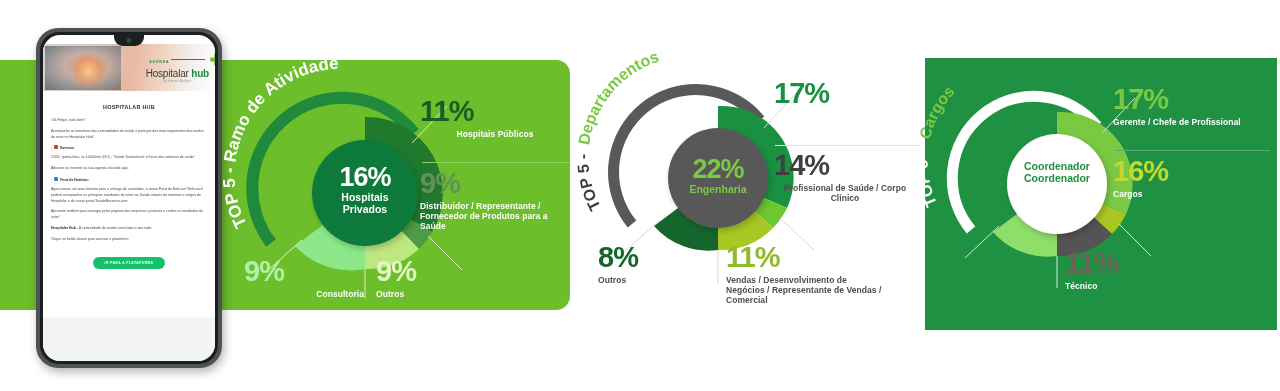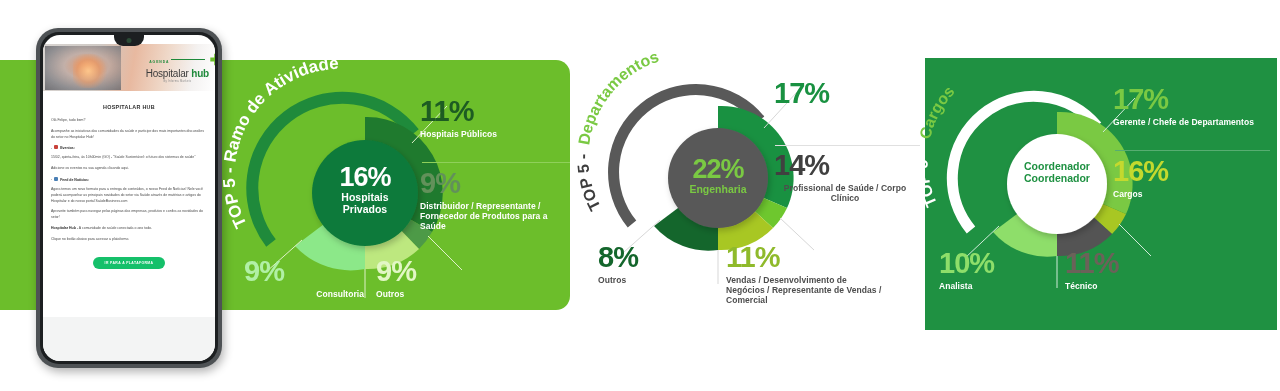--- a/index.html
+++ b/index.html
@@ -237,21 +237,21 @@
     <div class="c-center-text" style="position:absolute; left:80px; top:106px; width:106px; color:#ffffff;">
       <div class="c-big">16%</div>
       <div class="c-sub">
         <span>Hospitais</span><br>
         <span>Privados</span>
       </div>
     </div>
 
     <div class="arc-label" style="left:188px; top:40px; width:150px;">
       <div class="pct" style="color:#1d5c22;">11%</div>
-      <div class="cap" style="color:#ffffff;">Hospitais Públicos</div>
+      <div class="cap" style="color:#ffffff;text-align:center;">Hospitais Públicos</div>
     </div>
     <div class="hline" style="left:190px; top:104px; width:148px; background:#8fd05a;"></div>
 
     <div class="arc-label" style="left:188px; top:112px; width:152px;">
       <div class="pct" style="color:#62915a;">9%</div>
       <div class="cap" style="color:#ffffff;">Distribuidor / Representante / Fornecedor de Produtos para a Saúde</div>
     </div>
 
     <div class="arc-label" style="left:12px; top:200px; width:120px;">
       <div class="pct" style="color:#b1f0a6;">9%</div>
@@ -355,30 +355,26 @@
 
     <div class="c-center-text" style="position:absolute; left:68px; top:98px; width:108px;">
       <div class="c-sub" style="color:#1f9142;">
         <span>Coordenador</span><br>
         <span>Coordenador</span>
       </div>
     </div>
 
     <div class="arc-label" style="left:178px; top:24px; width:160px;">
       <div class="pct" style="color:#7ac943;">17%</div>
-      <div class="cap" style="color:#ffffff;">Gerente / Chefe de Departamentos</div>
+      <div class="cap" style="color:#ffffff;">Gerente / Chefe de Profissional</div>
     </div>
     <div class="hline" style="left:180px; top:88px; width:155px; background:#57ad71;"></div>
     <div class="arc-label" style="left:178px; top:96px; width:150px;">
       <div class="pct" style="color:#c4d92e;">16%</div>
       <div class="cap" style="color:#ffffff;">Cargos</div>
     </div>
-    <div class="arc-label" style="left:4px; top:188px; width:110px;">
-      <div class="pct" style="color:#8ede6a;">10%</div>
-      <div class="cap" style="color:#ffffff;">Analista</div>
-    </div>
     <div class="arc-label" style="left:130px; top:188px; width:110px;">
       <div class="pct" style="color:#6b6259;">11%</div>
       <div class="cap" style="color:#ffffff;">Técnico</div>
     </div>
   </div>
 
 </div>
 
 </body></html>

